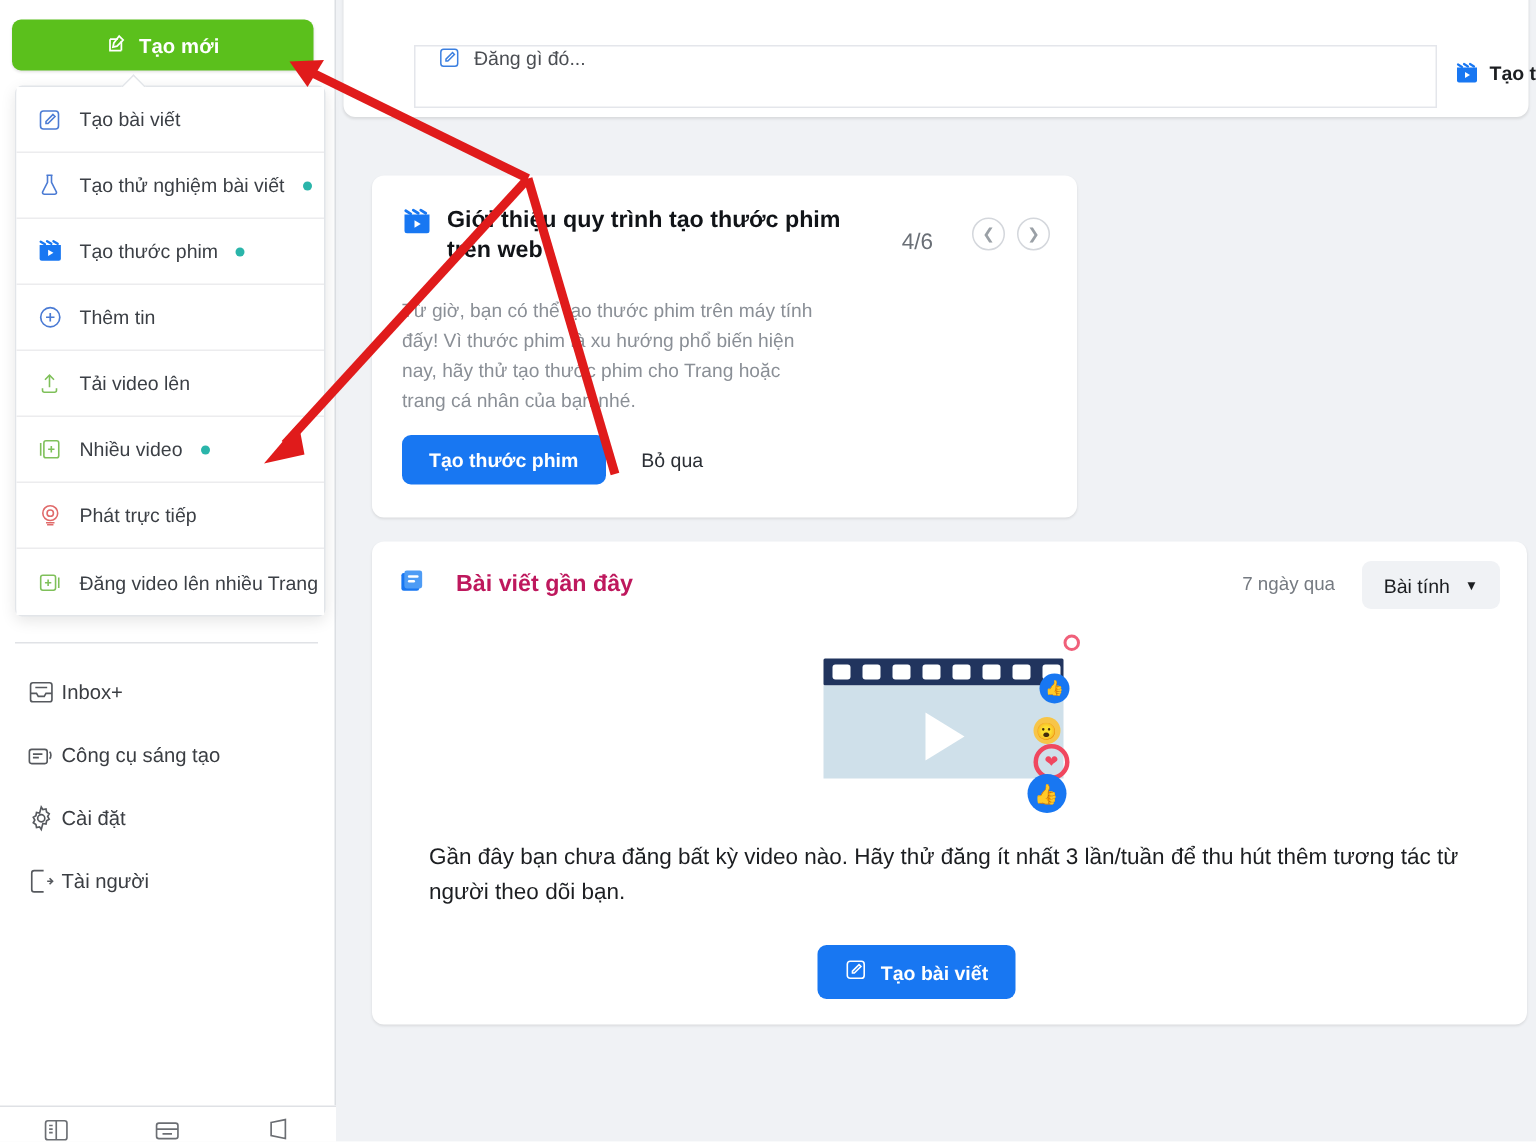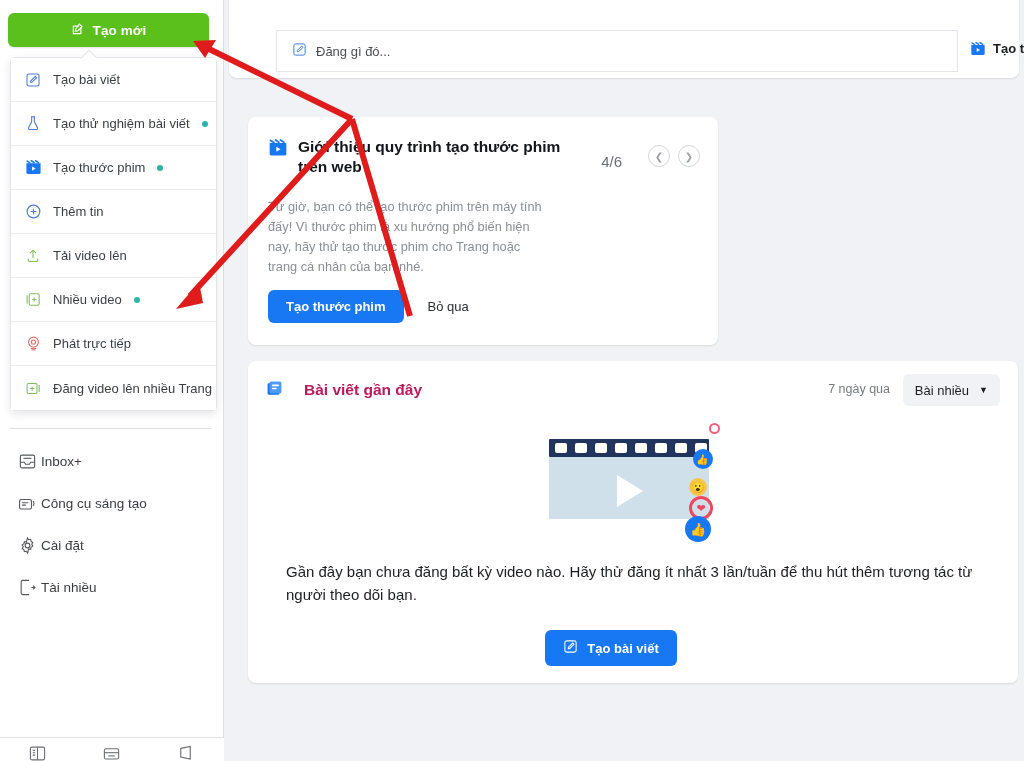--- a/index.html
+++ b/index.html
@@ -114,21 +114,21 @@
     position: absolute; left: 5px; top: -16px;
     width: 790px; height: 94px;
     border-radius: 8px;
   }
   #composer-input {
     position: absolute; left: 47px; top: 46px;
     width: 682px; height: 42px;
     border: 1px solid #e4e6eb;
     border-radius: 0;
     background: #fff;
-    display: flex; align-items: center; gap: 9px;
+    display: flex; align-items: flex-start; gap: 9px;
     padding-left: 15px;
     cursor: text;
   }
   #composer-input .ph { font-size: 13px; color: #4a4d52; }
   #reels-btn-top {
     position: absolute; left: 741px; top: 57px;
     display: flex; align-items: flex-start; gap: 7px;
     font-size: 13px; font-weight: bold; color: #1c1e21;
     cursor: pointer; white-space: nowrap;
   }
@@ -401,21 +401,21 @@
         </span>
         <span class="nv-label">Cài đặt</span>
       </div>
       <div class="nav-item">
         <span class="nv-icon">
           <svg width="19" height="19" viewBox="0 0 24 24" fill="none" stroke="#56595e" stroke-width="1.4">
             <path d="M14 3H6a2 2 0 00-2 2v14a2 2 0 002 2h8"></path>
             <path d="M17 12h5M19 9.5l2.5 2.5L19 14.5"></path>
           </svg>
         </span>
-        <span class="nv-label">Tài nhiều</span>
+        <span class="nv-label">Tài người</span>
       </div>
     </div>
 
     <div id="bottom-bar">
       <span class="bb-icon">
         <svg width="19" height="19" viewBox="0 0 24 24" fill="none" stroke="#6b6e73" stroke-width="1.4">
           <rect x="3" y="4" width="18" height="16" rx="2"></rect>
           <path d="M12 4v16"></path>
             <path d="M6 8h3M6 11h3M6 14h3"></path>
         </svg>
@@ -486,21 +486,21 @@
           <svg width="19" height="19" viewBox="0 0 24 24">
             <rect x="2" y="5" width="15" height="15" rx="2" fill="#1877f2"></rect>
             <rect x="4.5" y="3" width="15" height="15" rx="2" fill="#4e9cf5"></rect>
             <rect x="7.5" y="7" width="9" height="2" rx="1" fill="#ffffff"></rect>
             <rect x="7.5" y="11" width="6" height="2" rx="1" fill="#ffffff"></rect>
           </svg>
         </span>
         <span id="recent-title">Bài viết gần đây</span>
         <span id="recent-range">7 ngày qua</span>
         <div id="recent-filter">
-          <span>Bài nhiều</span>
+          <span>Bài tính</span>
           <span class="arrow">▼</span>
         </div>
       </div>
 
       <div id="empty-illus">
         <div class="film">
           <div class="film-strip">
             <div class="film-hole" style="left:6px"></div>
             <div class="film-hole" style="left:26px"></div>
             <div class="film-hole" style="left:46px"></div>

